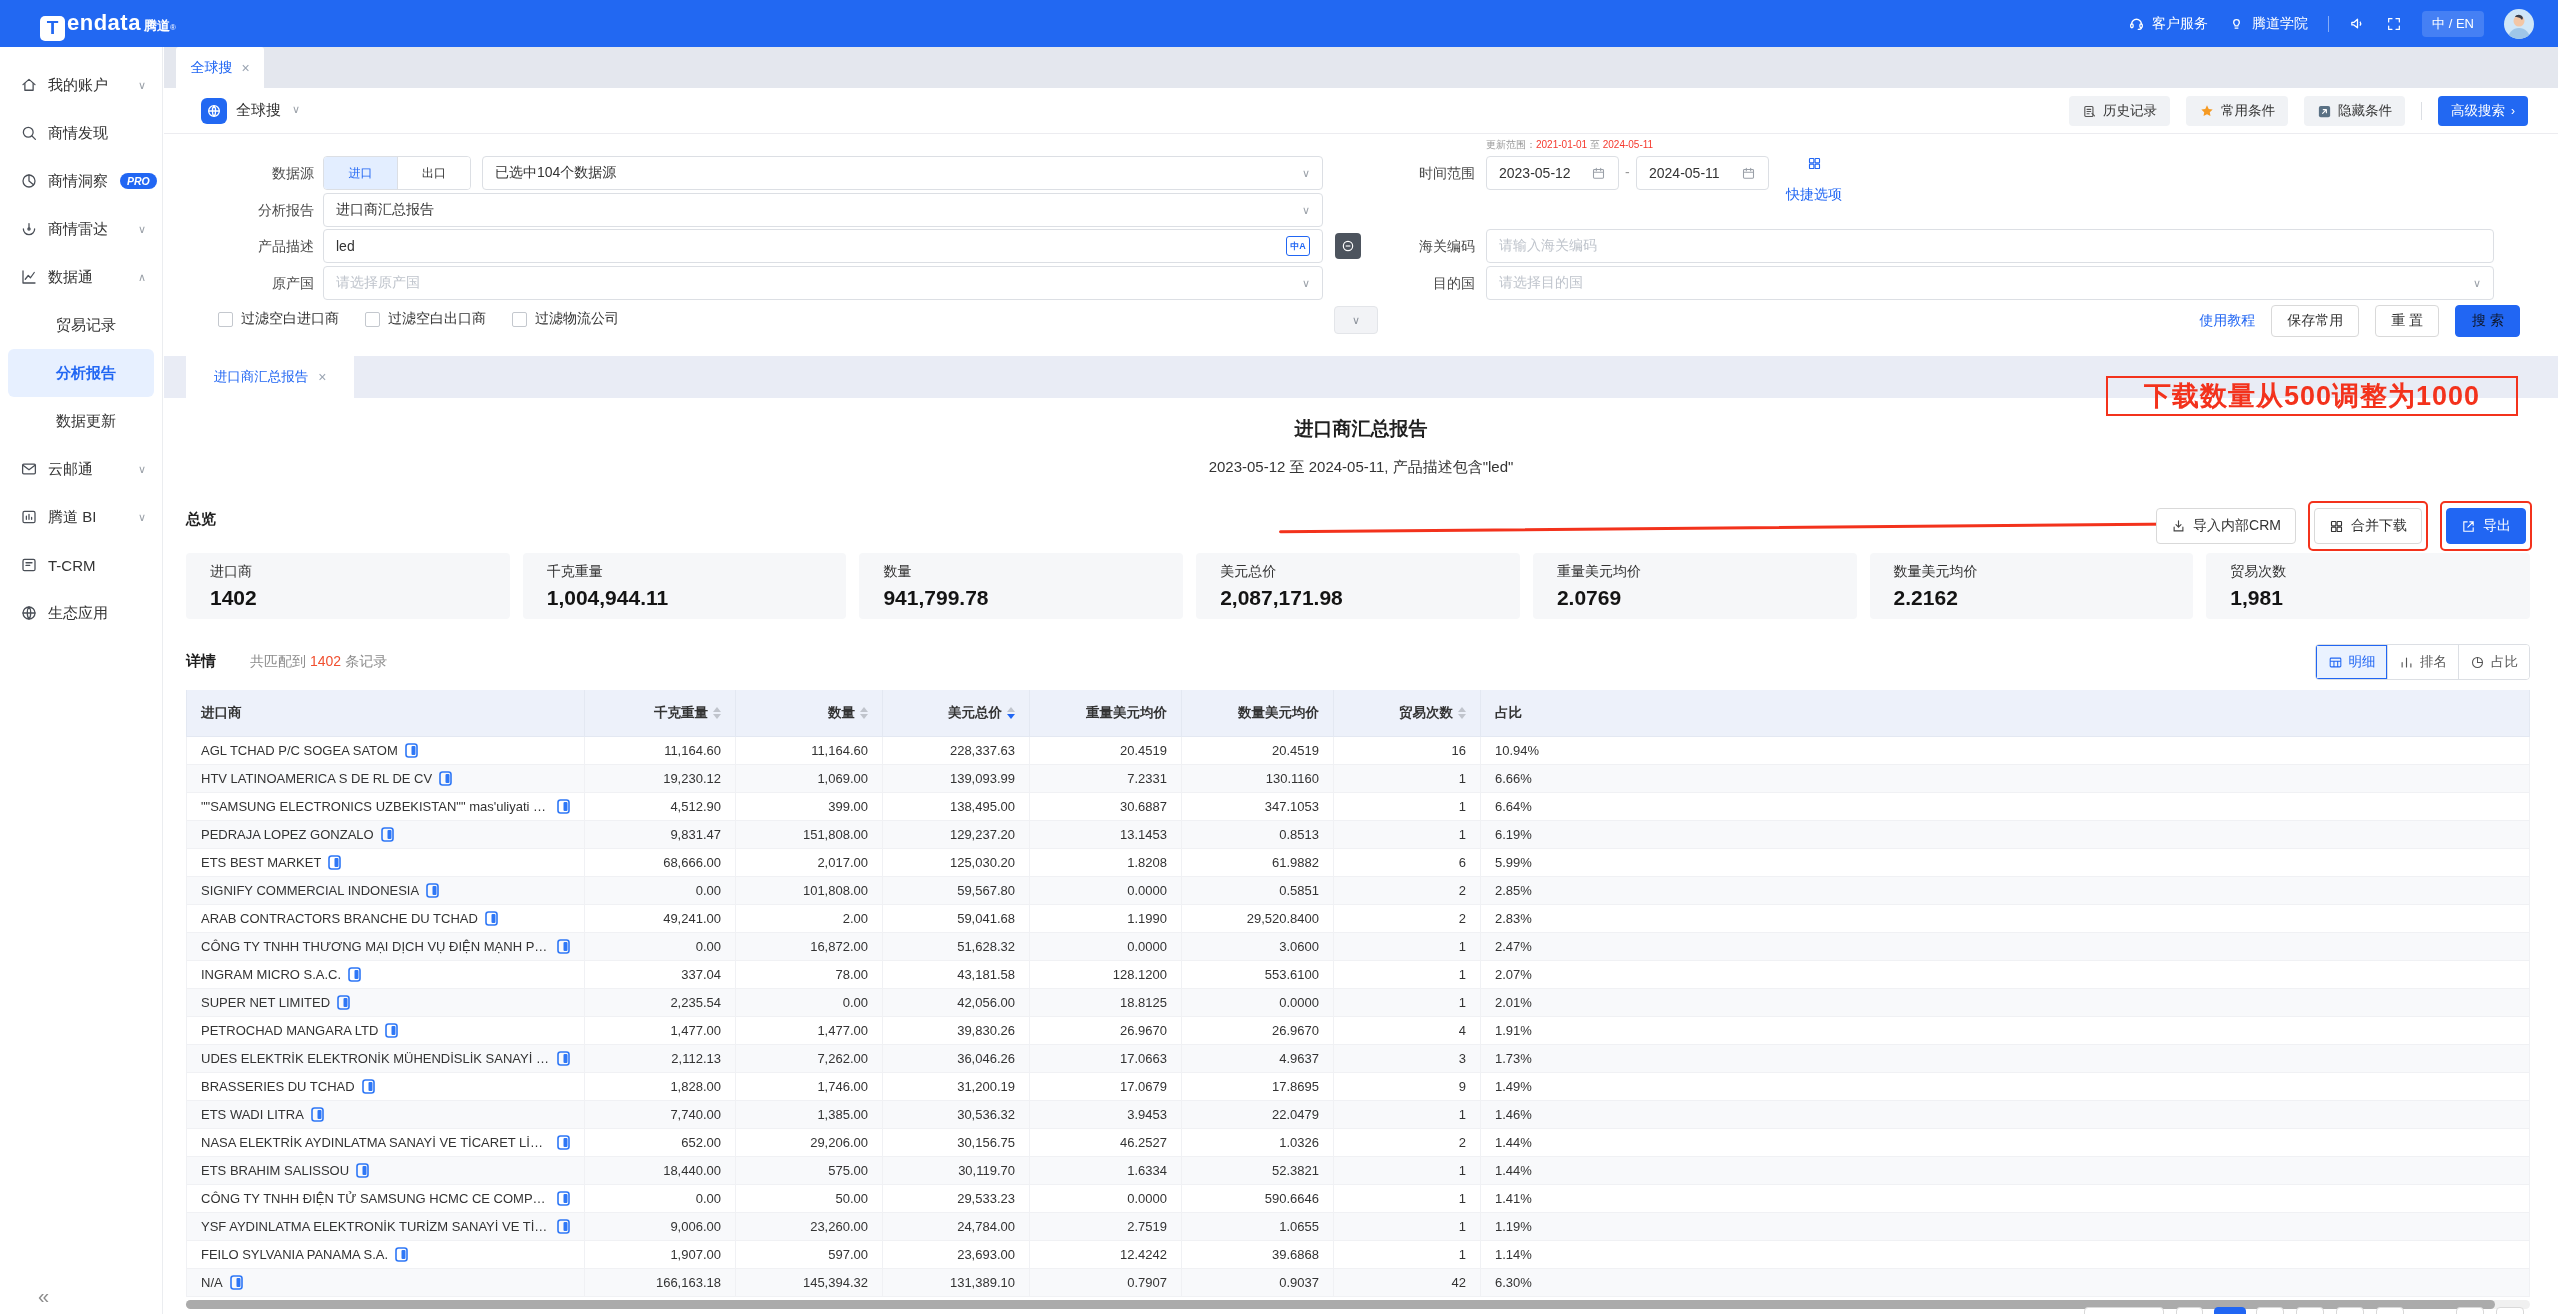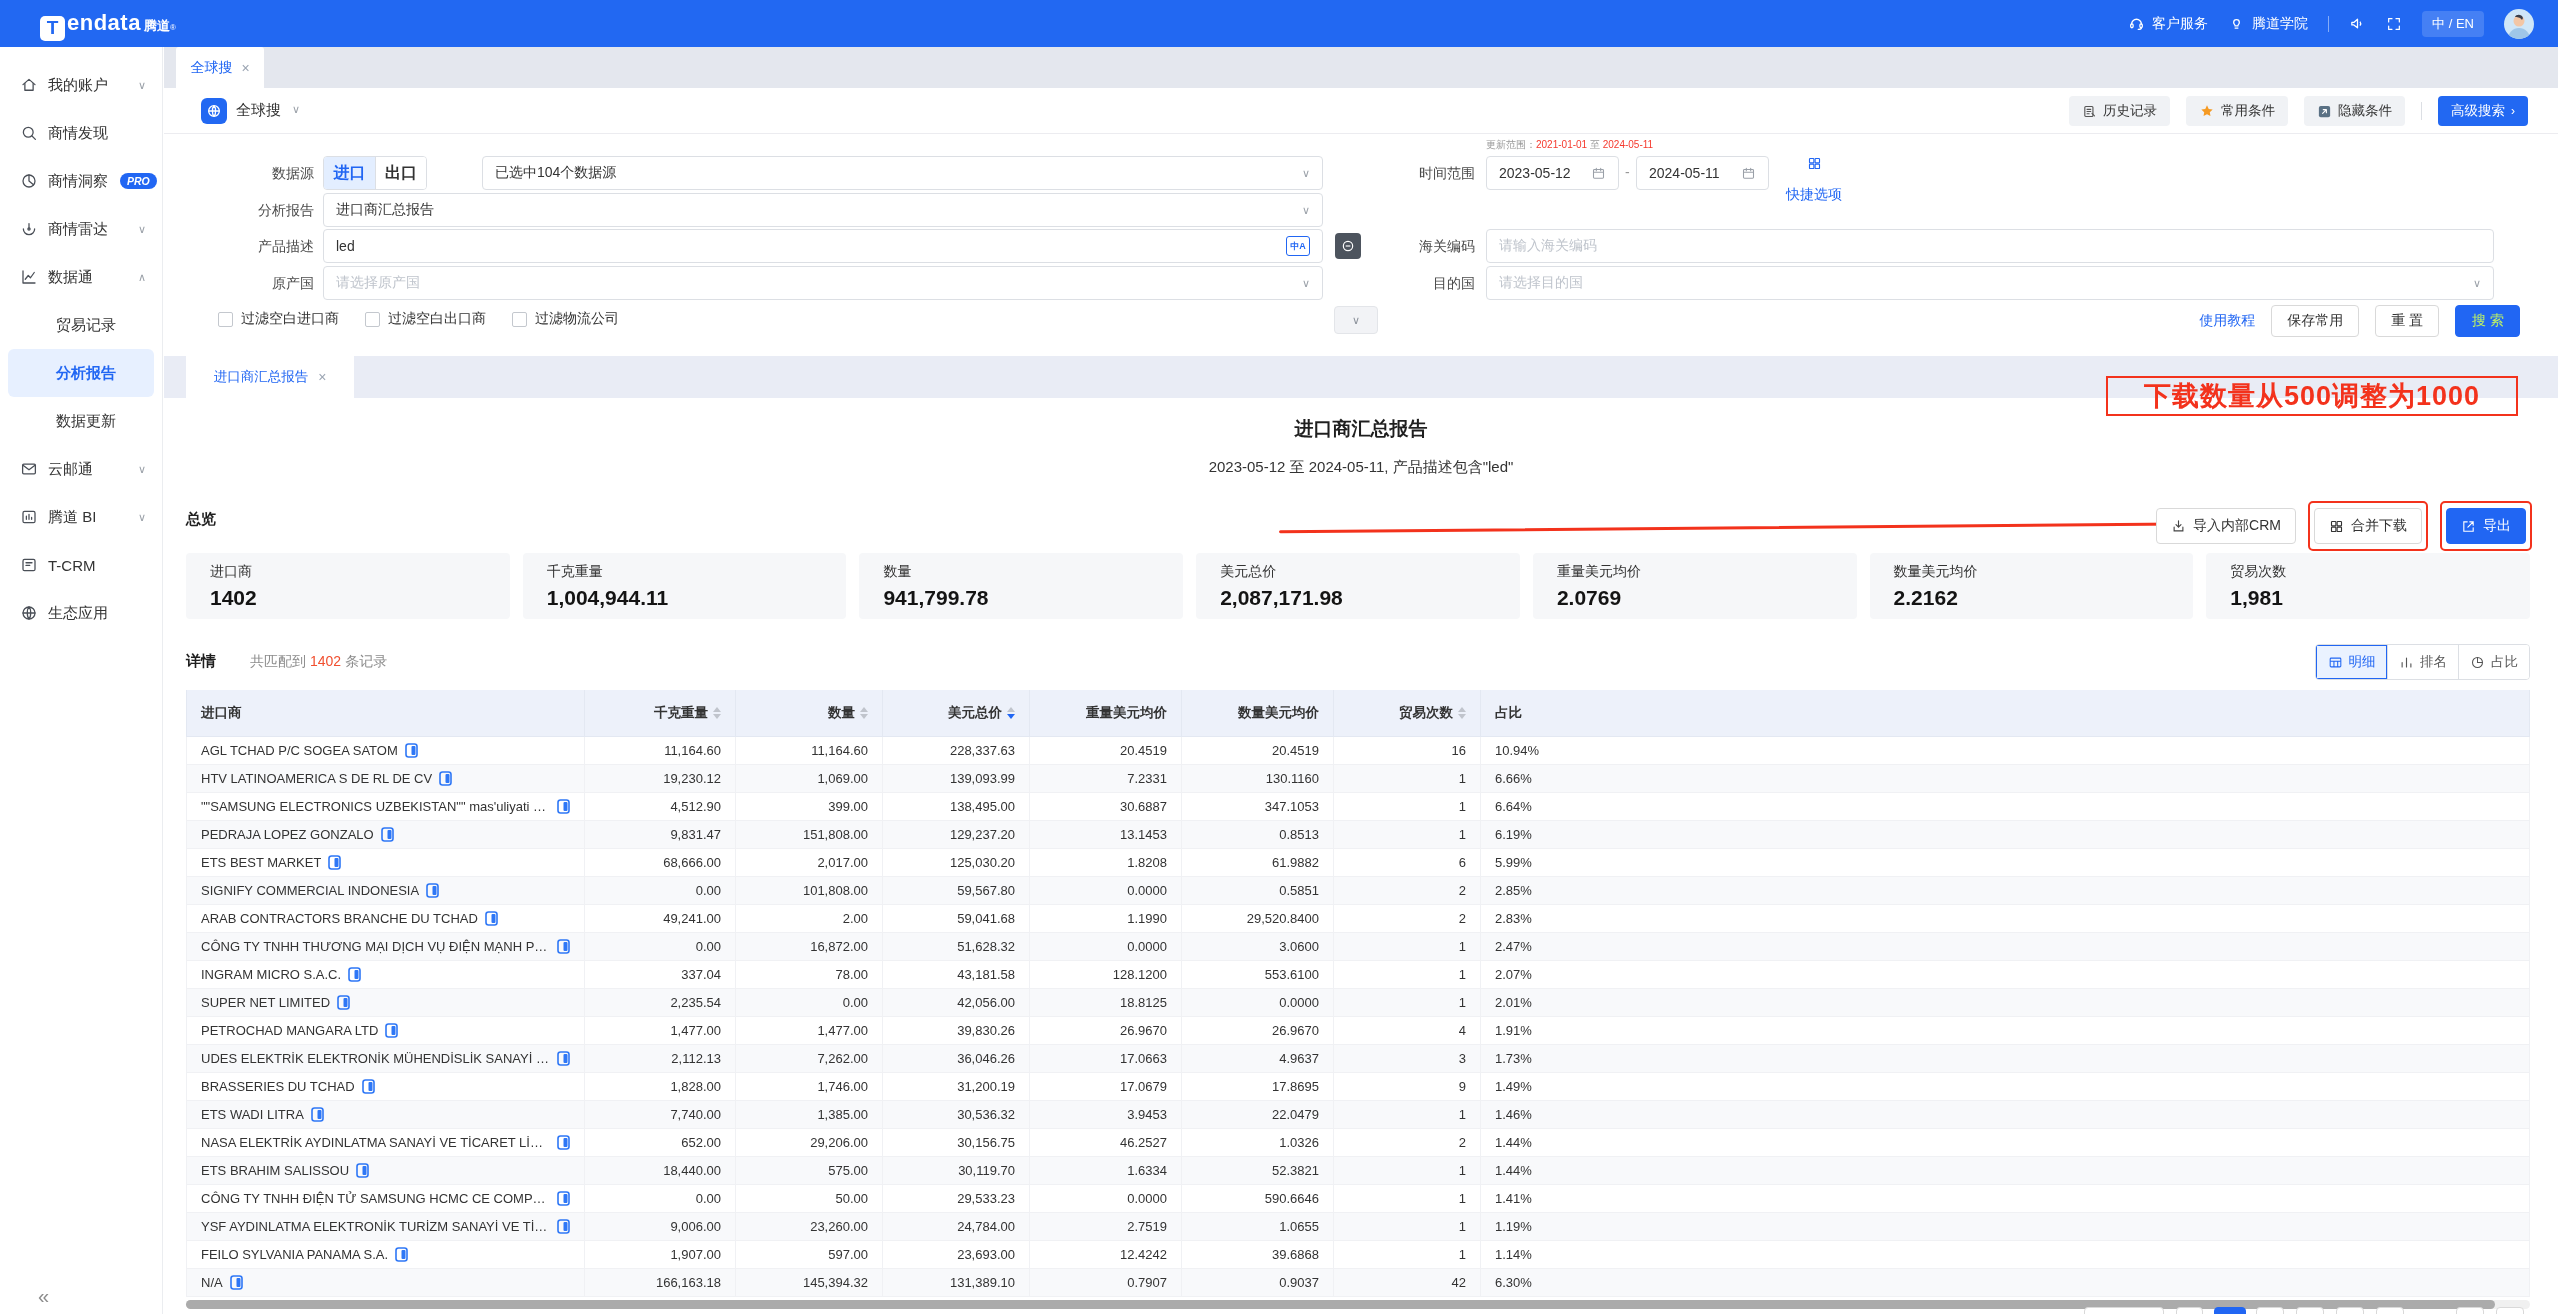--- a/index.html
+++ b/index.html
@@ -46,37 +46,37 @@
   .chip { display:flex; align-items:center; gap:6px; background:#f0f2f5; border-radius:4px; height:30px; padding:0 13px; font-size:13.5px; color:#333; cursor:pointer; }
   .chip.blue { background:#2268f2; color:#fff; }
   .tool-div { width:1px; height:18px; background:#dcdfe4; }
 
   .f-label { position:absolute; width:90px; text-align:right; font-size:14px; color:#4a4a4a; line-height:34px; }
   .f-label.right-col { width:76px; }
   .f-field { position:absolute; height:34px; border:1px solid #dcdfe4; border-radius:4px; background:#fff; display:flex; align-items:center; font-size:14px; color:#333; padding:0 12px; }
   .f-field .ph { color:#bfc4cc; }
   .f-field .sel-arrow { margin-left:auto; color:#9aa0a8; font-size:11px; }
   .toggle-group { position:absolute; height:34px; display:flex; border:1px solid #dcdfe4; border-radius:4px; overflow:hidden; }
-  .toggle-seg { width:51px; display:flex; align-items:center; justify-content:center; font-size:16px; cursor:pointer; background:#fff; color:#333;font-weight:bold; }
+  .toggle-seg { width:73px; display:flex; align-items:center; justify-content:center; font-size:12px; cursor:pointer; background:#fff; color:#333; }
   .toggle-seg.on { background:#e3eeff; color:#2166f3; }
   .toggle-seg + .toggle-seg { border-left:1px solid #dcdfe4; }
   .update-range { position:absolute; font-size:10px; color:#999; }
   .update-range b { color:#f5392d; font-weight:normal; }
   .date-dash { position:absolute; color:#999; font-size:14px; }
   .quick-link { position:absolute; display:flex; align-items:center; gap:6px; color:#2166f3; font-size:14px; line-height:34px; cursor:pointer; }
   .trans-icon { margin-left:auto; width:24px; height:20px; border:1.5px solid #2166f3; border-radius:3px; color:#2166f3; font-size:9px; display:flex; align-items:center; justify-content:center; font-weight:bold; cursor:pointer; }
   .dark-icon { position:absolute; width:26px; height:26px; background:#4d545e; border-radius:4px; display:flex; align-items:center; justify-content:center; cursor:pointer; }
   .cb-row { position:absolute; display:flex; gap:26px; align-items:center; font-size:14px; color:#333; }
   .cb-item { display:flex; align-items:center; gap:8px; cursor:pointer; }
   .cb-box { width:15px; height:15px; border:1px solid #c4c8ce; border-radius:2px; background:#fff; }
   .collapse-btn { position:absolute; width:44px; height:28px; background:#f2f3f6; border:1px solid #e3e5e9; border-radius:4px; display:flex; align-items:center; justify-content:center; color:#8b919a; font-size:11px; cursor:pointer; }
   .form-actions { position:absolute; right:38px; display:flex; align-items:center; gap:16px; }
   .link { color:#2166f3; font-size:14px; cursor:pointer; }
   .btn { height:32px; padding:0 15px; border:1px solid #d9d9d9; border-radius:4px; background:#fff; font-size:14px; color:#333; display:flex; align-items:center; cursor:pointer; }
-  .btn.primary { background:#2166f3; border-color:#2166f3; color:#bef264;padding-left:16px; }
+  .btn.primary { background:#2166f3; border-color:#2166f3; color:#0f172a;padding-left:16px; }
 
   
   .report-strip { position:absolute; top:309px; left:0; right:0; height:42px; background:#e9ecf5; }
   .report-tab { position:absolute; left:22px; top:0; height:42px; width:168px; background:#fff; display:flex; align-items:center; justify-content:center; gap:10px; font-size:13.5px; color:#2166f3; cursor:pointer; }
   .report-content { position:absolute; top:351px; left:0; right:0; bottom:0; background:#fff; }
 
   .annotation { position:absolute; left:1942px; top:329px; width:412px; height:40px; border:2px solid #f3321c; color:#f3321c; font-size:27px; font-weight:bold; display:flex; align-items:center; justify-content:center; z-index:6; background:transparent; letter-spacing:1px; }
   .report-title { position:absolute; top:18px; left:0; right:0; text-align:center; font-size:19px; font-weight:bold; color:#1f1f1f; }
   .report-subtitle { position:absolute; top:60px; left:0; right:0; text-align:center; font-size:15px; color:#333; }
   .overview-label { position:absolute; left:22px; top:112px; font-size:15px; font-weight:bold; color:#1f1f1f; }

